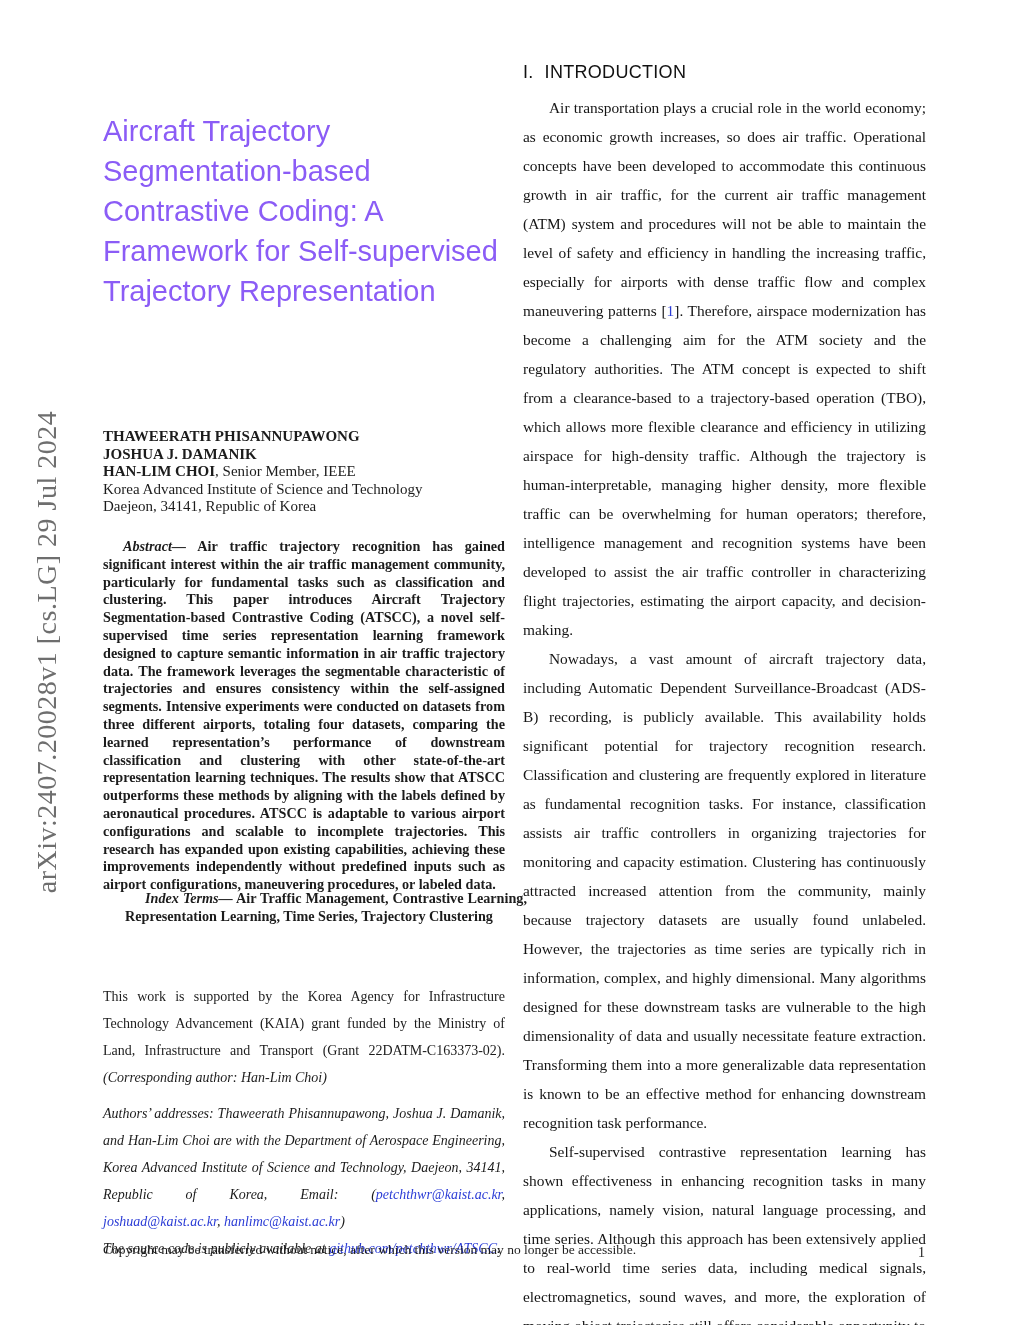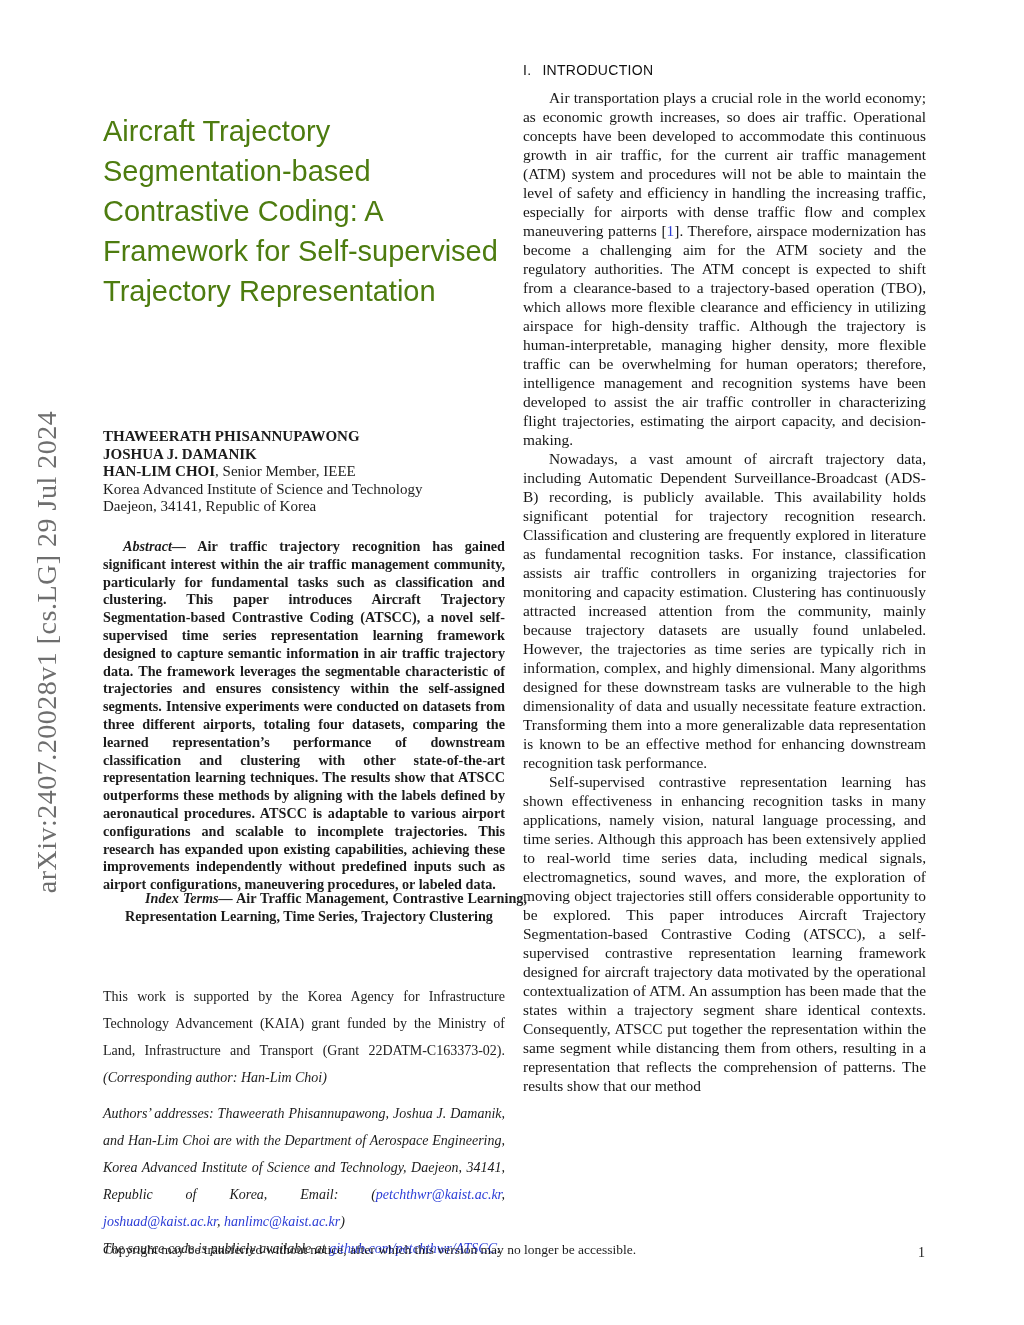--- a/index.html
+++ b/index.html
@@ -12,21 +12,21 @@
     transform:translate(-50%,-50%) rotate(-90deg);
     white-space:nowrap;font-size:28px;color:#6e6e6e;
     font-family:"Liberation Serif", serif;letter-spacing:0.5px;
   }
   .left-col{position:absolute;left:103px;top:0;width:402px;height:1325px;}
   .right-col{position:absolute;left:523px;top:62px;width:403px;}
 
   .title{
     position:absolute;top:111px;left:0;width:100%;
     font-family:"Liberation Sans", sans-serif;font-weight:400;
-    font-size:29px;line-height:40px;color:#4d7c0f;
+    font-size:29px;line-height:40px;color:#8b5cf6;
   }
   .authors{position:absolute;top:428px;left:0;width:100%;font-size:15px;line-height:17.6px;}
   .authors .bold{font-weight:bold;}
   .abstract{
     position:absolute;top:538px;left:0;width:100%;
     font-size:14.2px;line-height:17.8px;font-weight:bold;
     text-align:justify;text-indent:20px;margin:0;
   }
   .abstract .label, .index-terms .label{font-style:italic;}
   .index-terms{
@@ -41,26 +41,26 @@
   a.link{color:#2b3cd6;text-decoration:none;cursor:pointer;}
 
   .footer{
     position:absolute;top:1240px;left:103px;width:600px;
     font-size:13.5px;line-height:19px;color:#1c1c1c;
     font-stretch:condensed;
   }
   .page-number{position:absolute;top:1245px;left:918px;font-size:14px;}
 
   .section-heading{
-    font-family:"Liberation Sans", sans-serif;font-size:14px;color:#111;
+    font-family:"Liberation Sans", sans-serif;font-size:18px;color:#111;
     margin:0 0 10px 0;letter-spacing:0.3px;
   }
   .section-heading .num{margin-right:11px;}
   .right-col p.para{
-    margin:0;font-size:15.4px;line-height:19px;
+    margin:0;font-size:15.4px;line-height:29px;
     text-align:justify;text-indent:26px;color:#151515;
   }
 </style>
 </head>
 <body>
 
 <div class="watermark">arXiv:2407.20028v1 [cs.LG] 29 Jul 2024</div>
 
 <div class="left-col">
 

